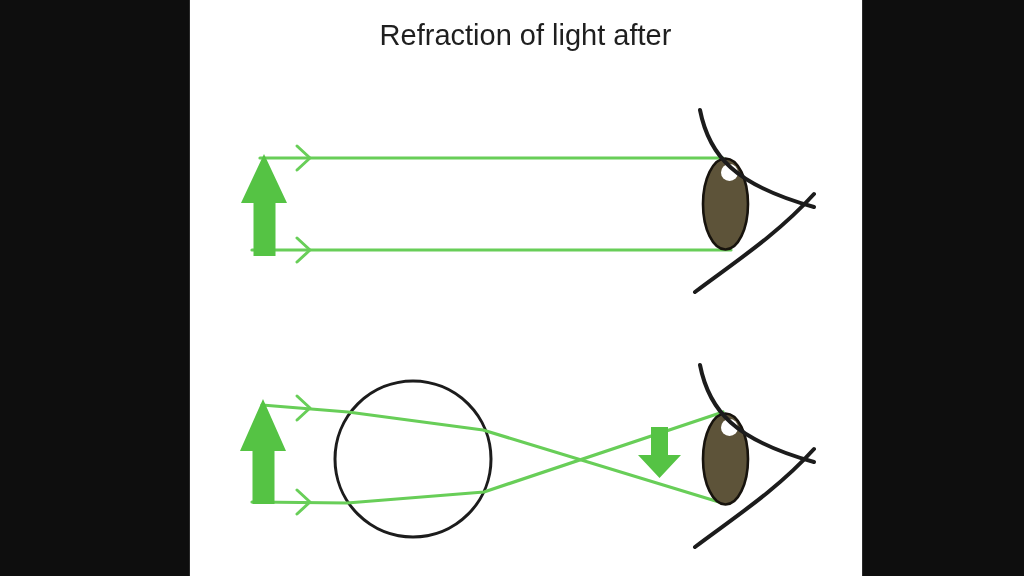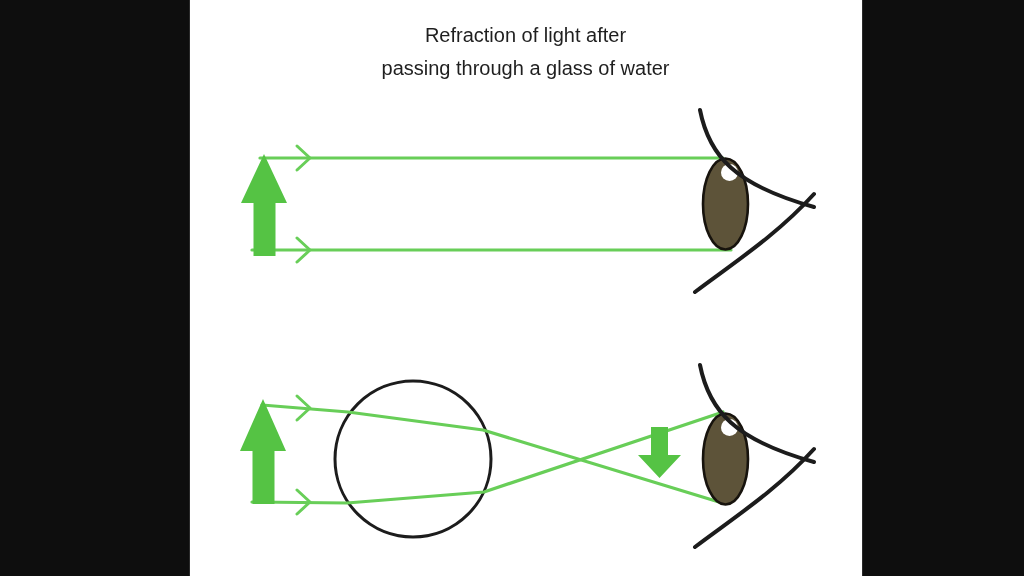--- a/index.html
+++ b/index.html
@@ -33,21 +33,21 @@
     height: 576px;
     background: #ffffff;
   }
   .title {
     position: absolute;
     left: 189px;
     top: 19px;
     width: 673px;
     text-align: center;
     color: #1f1f1f;
-    font-size: 20px;
+    font-size: 29px;
     line-height: 33px;
     letter-spacing: 0px;
     z-index: 2;
   }
   svg.diagram {
     position: absolute;
     left: 0;
     top: 0;
     width: 1024px;
     height: 576px;
@@ -56,21 +56,20 @@
 </style>
 </head>
 <body>
 
 <div class="frame">
 
   <div class="canvas"></div>
 
   <div class="title">
     <div>Refraction of light after</div>
-    <div>passing through a glass of water</div>
   </div>
 
   <svg class="diagram" viewBox="0 0 1024 576" xmlns="http://www.w3.org/2000/svg">
 
     <g>
       <line x1="260" y1="158" x2="723" y2="158" stroke-width="3.2" stroke-linecap="round" stroke="#68ce58"></line>
       <line x1="252" y1="250" x2="731" y2="250" stroke-width="3.2" stroke-linecap="round" stroke="#68ce58"></line>
       <polyline points="297,146 310,158 297,170" fill="none" stroke-width="3" stroke-linecap="round" stroke-linejoin="round" stroke="#68ce58"></polyline>
       <polyline points="297,238 310,250 297,262" fill="none" stroke-width="3" stroke-linecap="round" stroke-linejoin="round" stroke="#68ce58"></polyline>
       <polygon points="264,154 287,203 275.5,203 275.5,256 253.5,256 253.5,203 241,203" fill="#55c344"></polygon>

